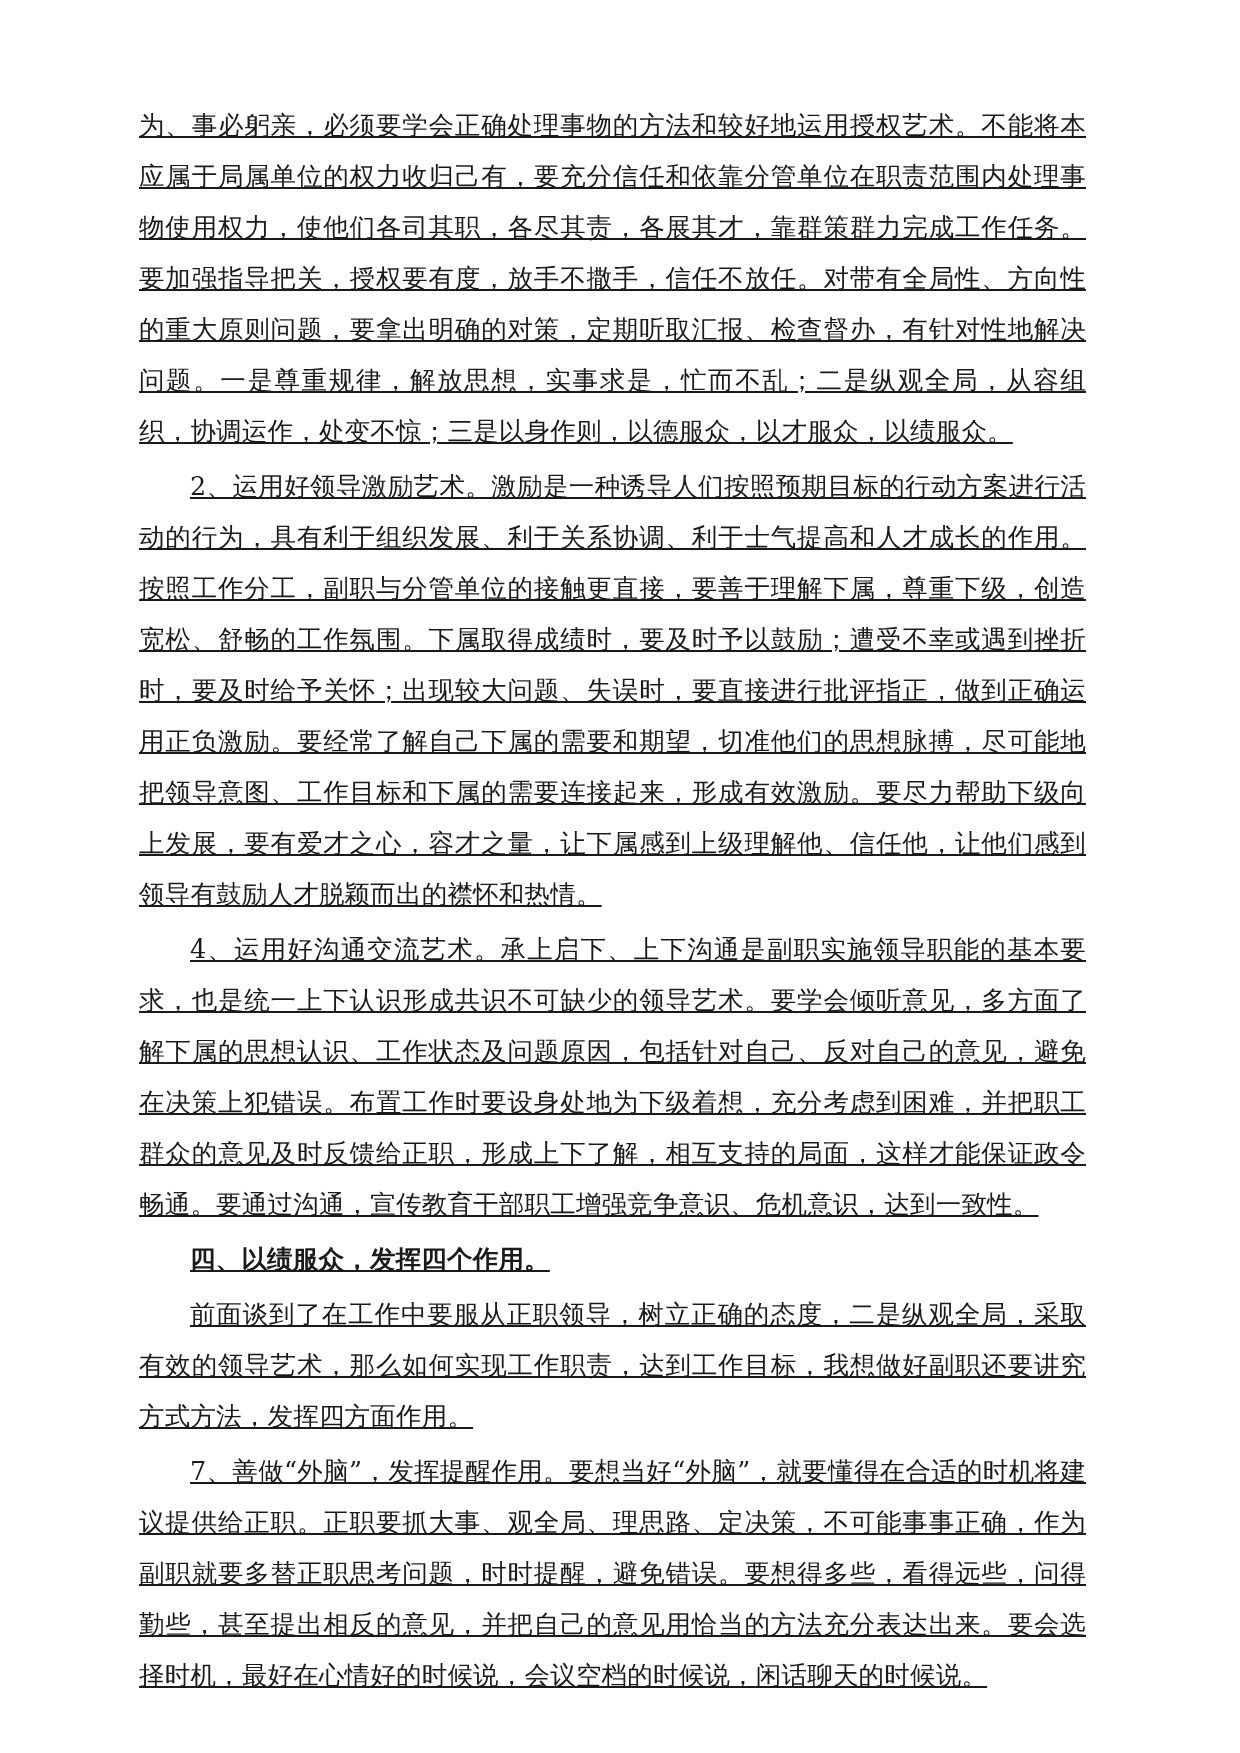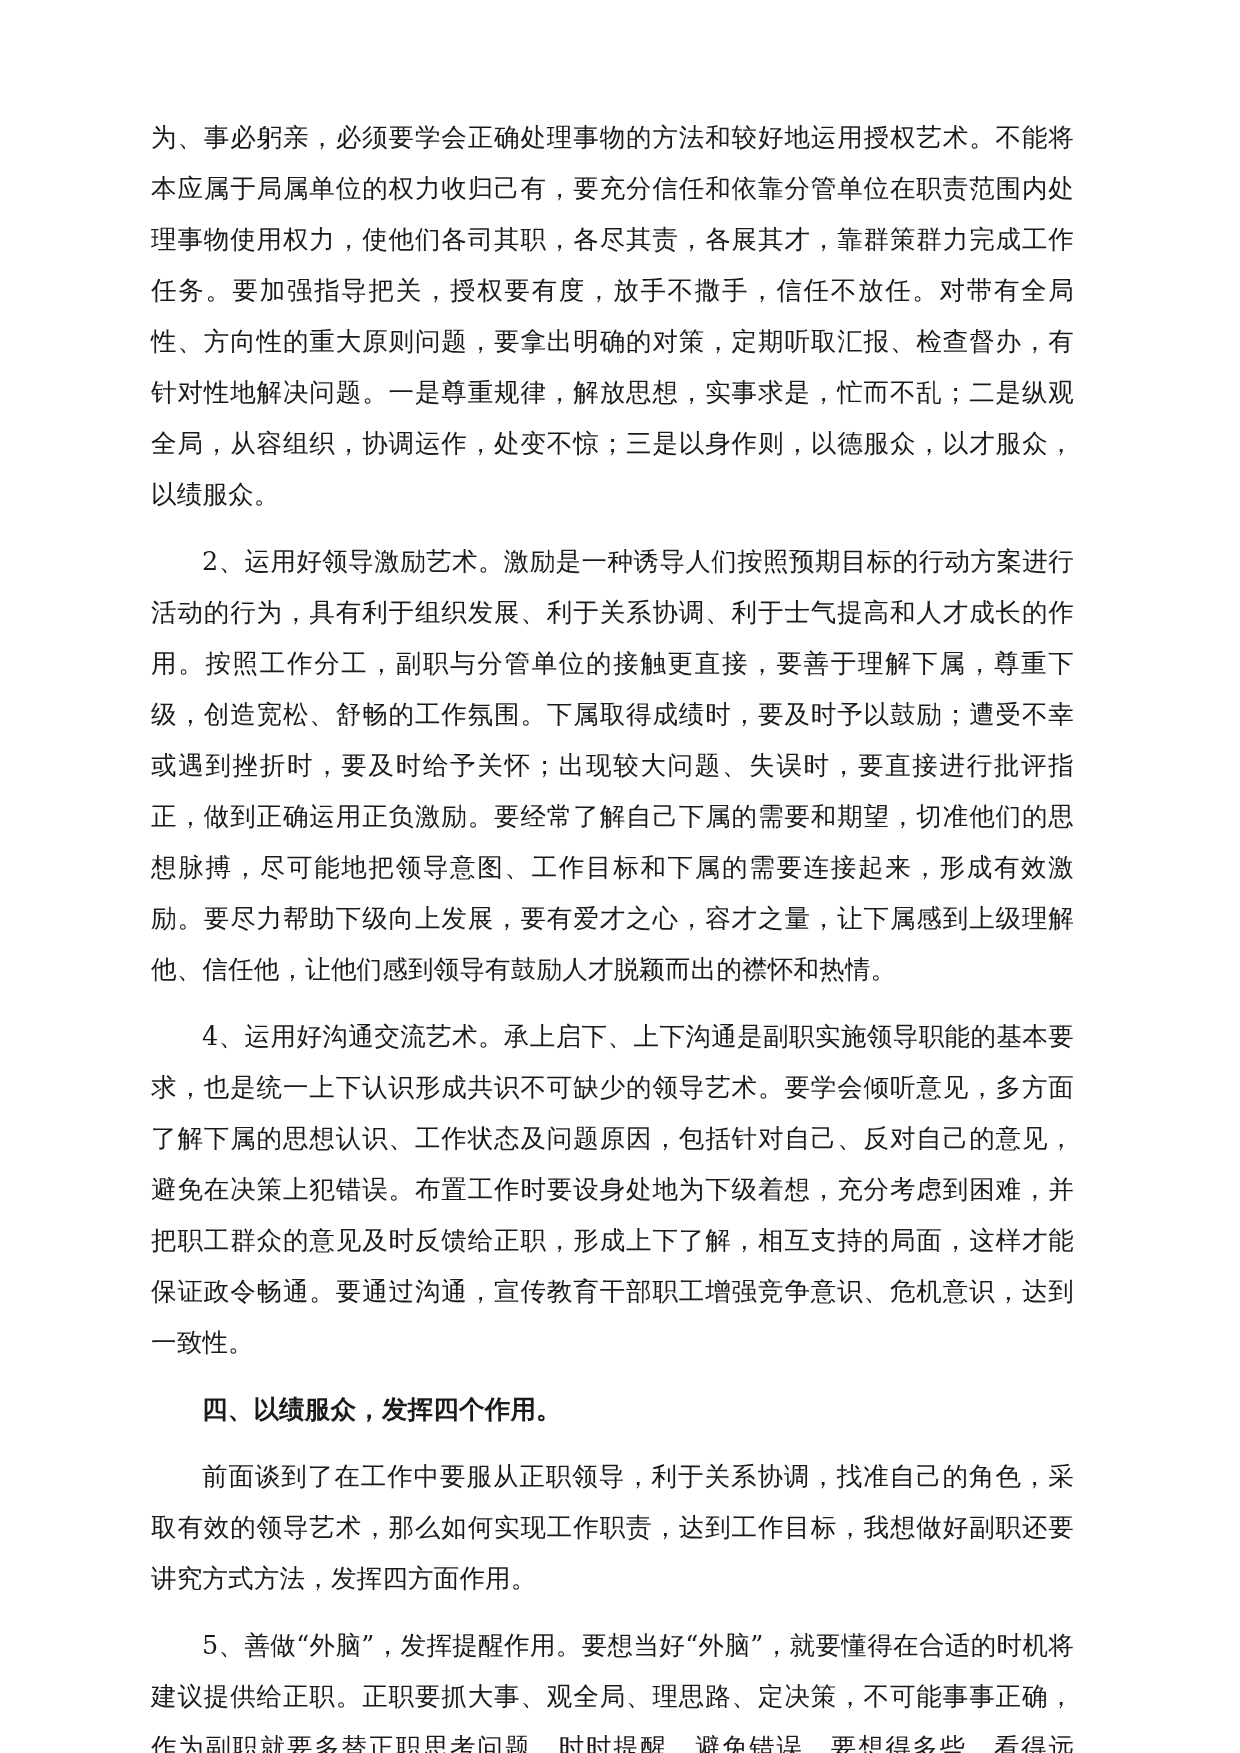--- a/index.html
+++ b/index.html
@@ -22,37 +22,38 @@
     padding: 96px 150px 90px 135px;
   }
   .doc-body {
     font-size: 25.5px;
     line-height: 51px;
     text-align: justify;
     text-justify: inter-ideograph;
     letter-spacing: 0.2px;
   }
   .para {
-    margin: 16px;
+    margin: 4px;
     text-indent: 0;
     font-weight: 400;
+    text-decoration: underline;
   }
   .para.indent {
     text-indent: 2em;
   }
   .para.heading {
     text-indent: 2em;
     font-weight: 700;
   }
 </style>
 </head>
 <body>
 
 <div class="page">
   <div class="doc-body">
     <p class="para">为、事必躬亲，必须要学会正确处理事物的方法和较好地运用授权艺术。不能将本应属于局属单位的权力收归己有，要充分信任和依靠分管单位在职责范围内处理事物使用权力，使他们各司其职，各尽其责，各展其才，靠群策群力完成工作任务。要加强指导把关，授权要有度，放手不撒手，信任不放任。对带有全局性、方向性的重大原则问题，要拿出明确的对策，定期听取汇报、检查督办，有针对性地解决问题。一是尊重规律，解放思想，实事求是，忙而不乱；二是纵观全局，从容组织，协调运作，处变不惊；三是以身作则，以德服众，以才服众，以绩服众。</p>
     <p class="para indent">2、运用好领导激励艺术。激励是一种诱导人们按照预期目标的行动方案进行活动的行为，具有利于组织发展、利于关系协调、利于士气提高和人才成长的作用。按照工作分工，副职与分管单位的接触更直接，要善于理解下属，尊重下级，创造宽松、舒畅的工作氛围。下属取得成绩时，要及时予以鼓励；遭受不幸或遇到挫折时，要及时给予关怀；出现较大问题、失误时，要直接进行批评指正，做到正确运用正负激励。要经常了解自己下属的需要和期望，切准他们的思想脉搏，尽可能地把领导意图、工作目标和下属的需要连接起来，形成有效激励。要尽力帮助下级向上发展，要有爱才之心，容才之量，让下属感到上级理解他、信任他，让他们感到领导有鼓励人才脱颖而出的襟怀和热情。</p>
     <p class="para indent">4、运用好沟通交流艺术。承上启下、上下沟通是副职实施领导职能的基本要求，也是统一上下认识形成共识不可缺少的领导艺术。要学会倾听意见，多方面了解下属的思想认识、工作状态及问题原因，包括针对自己、反对自己的意见，避免在决策上犯错误。布置工作时要设身处地为下级着想，充分考虑到困难，并把职工群众的意见及时反馈给正职，形成上下了解，相互支持的局面，这样才能保证政令畅通。要通过沟通，宣传教育干部职工增强竞争意识、危机意识，达到一致性。</p>
     <p class="para heading">四、以绩服众，发挥四个作用。</p>
-    <p class="para indent">前面谈到了在工作中要服从正职领导，利于关系协调，找准自己的角色，采取有效的领导艺术，那么如何实现工作职责，达到工作目标，我想做好副职还要讲究方式方法，发挥四方面作用。</p>
-    <p class="para indent">5、善做“外脑”，发挥提醒作用。要想当好“外脑”，就要懂得在合适的时机将建议提供给正职。正职要抓大事、观全局、理思路、定决策，不可能事事正确，作为副职就要多替正职思考问题，时时提醒，避免错误。要想得多些，看得远些，问得勤些，甚至提出相反的意见，并把自己的意见用恰当的方法充分表达出来。要会选择时机，最好在心情好的时候说，会议空档的时候说，闲话聊天的时候说。</p>
+    <p class="para indent">前面谈到了在工作中要服从正职领导，树立正确的态度，二是纵观全局，采取有效的领导艺术，那么如何实现工作职责，达到工作目标，我想做好副职还要讲究方式方法，发挥四方面作用。</p>
+    <p class="para indent">7、善做“外脑”，发挥提醒作用。要想当好“外脑”，就要懂得在合适的时机将建议提供给正职。正职要抓大事、观全局、理思路、定决策，不可能事事正确，作为副职就要多替正职思考问题，时时提醒，避免错误。要想得多些，看得远些，问得勤些，甚至提出相反的意见，并把自己的意见用恰当的方法充分表达出来。要会选择时机，最好在心情好的时候说，会议空档的时候说，闲话聊天的时候说。</p>
   </div>
 </div>
 
 </body></html>

